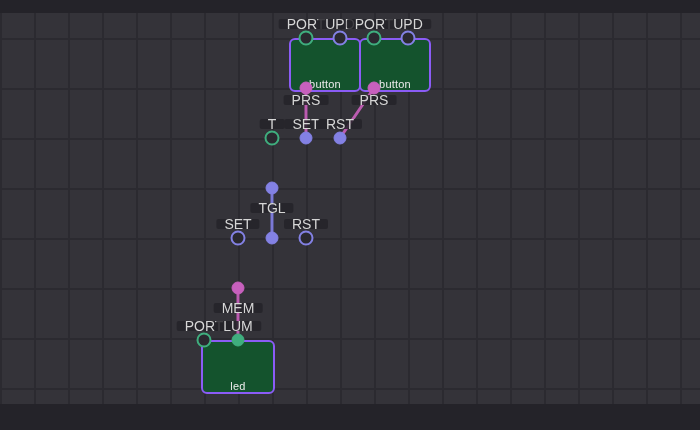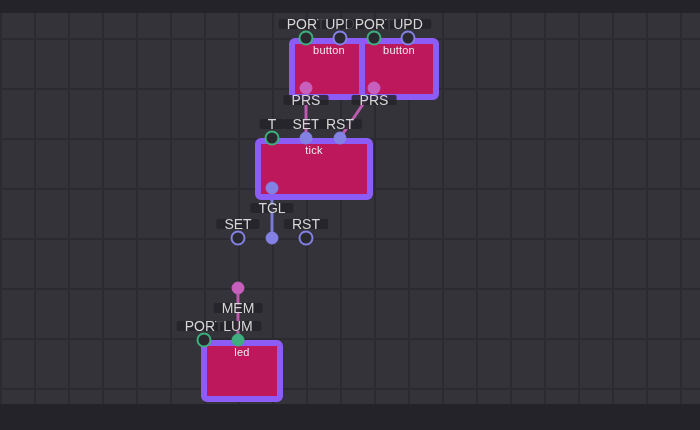--- a/index.html
+++ b/index.html
@@ -13,22 +13,22 @@
     background-color: #343339;
     background-image:
       repeating-linear-gradient(to right, #2b2a30 0 2px, transparent 2px 34px),
       repeating-linear-gradient(to bottom, #2b2a30 0 2px, transparent 2px 50px);
     background-position: 0 0, 0 25px;
     z-index: 0;
   }
   #wires { position: absolute; left: 0; top: 0; z-index: 1; }
   .node {
     position: absolute; z-index: 2;
-    background: #be185d; border: 6px solid #8b5cf6; border-radius: 6px;
-    display: flex; align-items: flex-start; justify-content: center;
+    background: #14532d; border: 2px solid #8b5cf6; border-radius: 6px;
+    display: flex; align-items: flex-end; justify-content: center;
   }
   .node-label { color: #ececec; font-size: 11px; letter-spacing: .2px; }
   .pin {
     position: absolute; z-index: 3; width: 11px; height: 11px;
     border-radius: 50%; transform: translate(-50%, -50%);
   }
   .pin.hollow { background: #2a292f; border: 2.5px solid; }
   .pin.filled { border: 1.5px solid; }
   .pin-label {
     position: absolute; z-index: 4; transform: translateX(-50%);
@@ -59,23 +59,20 @@
     <div class="pin-label" style="left: 306px; top: 95px;">PRS</div>
     <div class="node" style="left: 359px; top: 38px; width: 68px; height: 50px;">
       <div class="node-label">button</div>
     </div>
     <div class="pin hollow" style="left: 374px; top: 38px; border-color: rgb(63, 174, 126);"></div>
     <div class="pin-label" style="left: 374px; top: 19px;">PORT</div>
     <div class="pin hollow" style="left: 408px; top: 38px; border-color: rgb(131, 129, 228);"></div>
     <div class="pin-label" style="left: 408px; top: 19px;">UPD</div>
     <div class="pin filled" style="left: 374px; top: 88px; border-color: rgb(199, 96, 189); background: rgb(199, 96, 189);"></div>
     <div class="pin-label" style="left: 374px; top: 95px;">PRS</div>
-    <div class="node" style="left: 255px; top: 138px; width: 106px; height: 50px;">
-      <div class="node-label">tick</div>
-    </div>
     <div class="pin hollow" style="left: 272px; top: 138px; border-color: rgb(63, 174, 126);"></div>
     <div class="pin-label" style="left: 272px; top: 119px;">T</div>
     <div class="pin filled" style="left: 306px; top: 138px; border-color: rgb(131, 129, 228); background: rgb(131, 129, 228);"></div>
     <div class="pin-label" style="left: 306px; top: 119px;">SET</div>
     <div class="pin filled" style="left: 340px; top: 138px; border-color: rgb(131, 129, 228); background: rgb(131, 129, 228);"></div>
     <div class="pin-label" style="left: 340px; top: 119px;">RST</div>
     <div class="pin filled" style="left: 272px; top: 188px; border-color: rgb(131, 129, 228); background: rgb(131, 129, 228);"></div>
     <div class="pin hollow" style="left: 238px; top: 238px; border-color: rgb(131, 129, 228);"></div>
     <div class="pin-label" style="left: 238px; top: 219px;">SET</div>
     <div class="pin filled" style="left: 272px; top: 238px; border-color: rgb(131, 129, 228); background: rgb(131, 129, 228);"></div>

